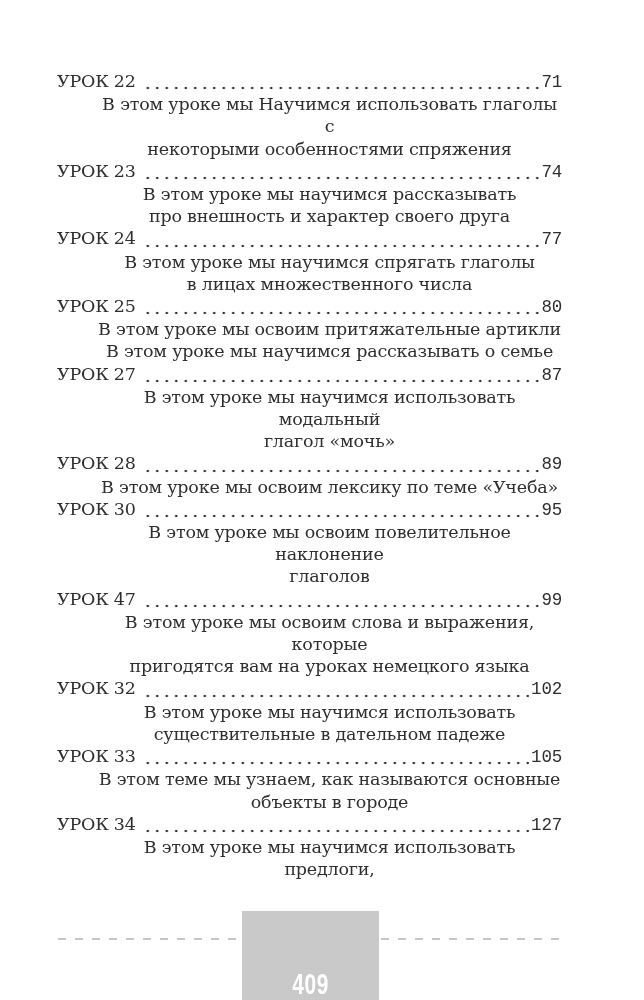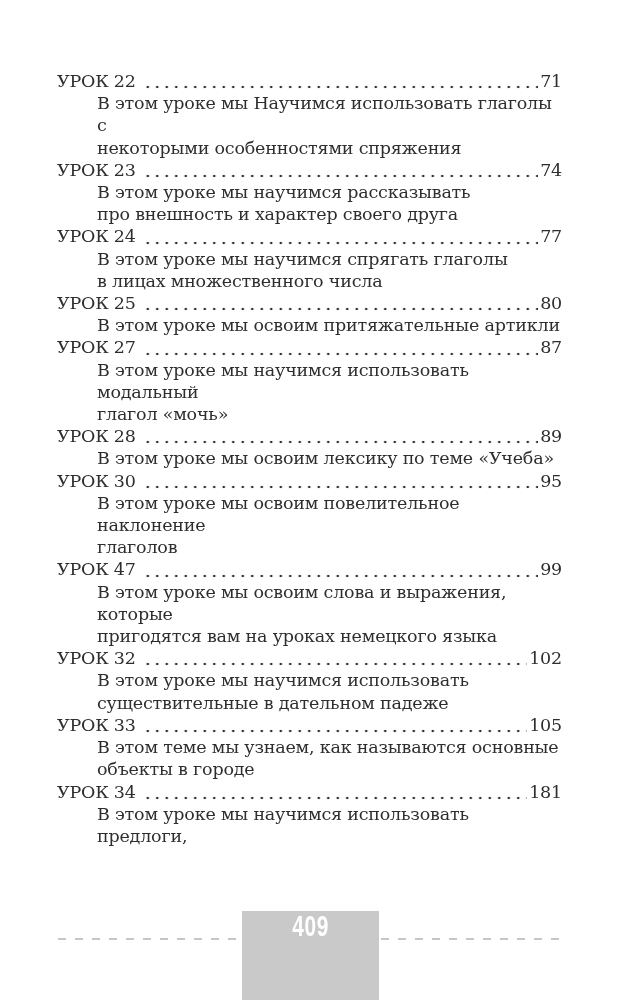--- a/index.html
+++ b/index.html
@@ -41,42 +41,44 @@
     flex: 1 1 auto;
     align-self: stretch;
     margin: 0 2px 0 7px;
     background-image: radial-gradient(circle, #2e2e2e 1.15px, rgba(0,0,0,0) 1.6px);
     background-size: 9.5px 4px;
     background-repeat: repeat-x;
     background-position: left bottom 3px;
   }
   .entry-page {
     flex: 0 0 auto;
+    font-family: Liberation Mono, monospace;
   }
   .desc-line {
     padding-left: 40px;
+    text-align: center;
   }
   .footer-dash {
     position: absolute;
     left: 58px;
     top: 938px;
     width: 504px;
     height: 2px;
     background: repeating-linear-gradient(90deg, #c6c6c6 0 8px, rgba(0,0,0,0) 8px 17px);
   }
   .footer-box {
     position: absolute;
     left: 242px;
     top: 911px;
     width: 137px;
     height: 89px;
     background: #c9c9c9;
     display: flex;
     justify-content: center;
-    align-items: flex-start;
+    align-items: flex-end;
   }
   .footer-num {
     font-family: "Liberation Sans", sans-serif;
     font-weight: 700;
     font-size: 29px;
     line-height: 31px;
     color: #ffffff;
     letter-spacing: 1px;
     transform: scaleX(0.72);
     transform-origin: center top;
@@ -121,20 +123,21 @@
     <div class="entry">
       <div class="entry-head">
         <span class="entry-title">УРОК 25</span>
         <span class="dot-leader"></span>
         <span class="entry-page">80</span>
       </div>
     <div class="desc-line">В этом уроке мы освоим притяжательные артикли</div>
       </div>
 
     <div class="entry">
+    <div class="desc-line">В этом уроке мы научимся рассказывать о семье</div>
       </div>
 
     <div class="entry">
       <div class="entry-head">
         <span class="entry-title">УРОК 27</span>
         <span class="dot-leader"></span>
         <span class="entry-page">87</span>
       </div>
     <div class="desc-line">В этом уроке мы научимся использовать модальный</div>
         <div class="desc-line">глагол «мочь»</div>
@@ -187,21 +190,21 @@
         <span class="entry-page">105</span>
       </div>
     <div class="desc-line">В этом теме мы узнаем, как называются основные</div>
         <div class="desc-line">объекты в городе</div>
       </div>
 
     <div class="entry">
       <div class="entry-head">
         <span class="entry-title">УРОК 34</span>
         <span class="dot-leader"></span>
-        <span class="entry-page">181</span>
+        <span class="entry-page">127</span>
       </div>
     <div class="desc-line">В этом уроке мы научимся использовать предлоги,</div>
       </div>
   </div>
 
   <div class="footer-dash"></div>
 
   <div class="footer-box">
     <span class="footer-num">409</span>
   </div>

